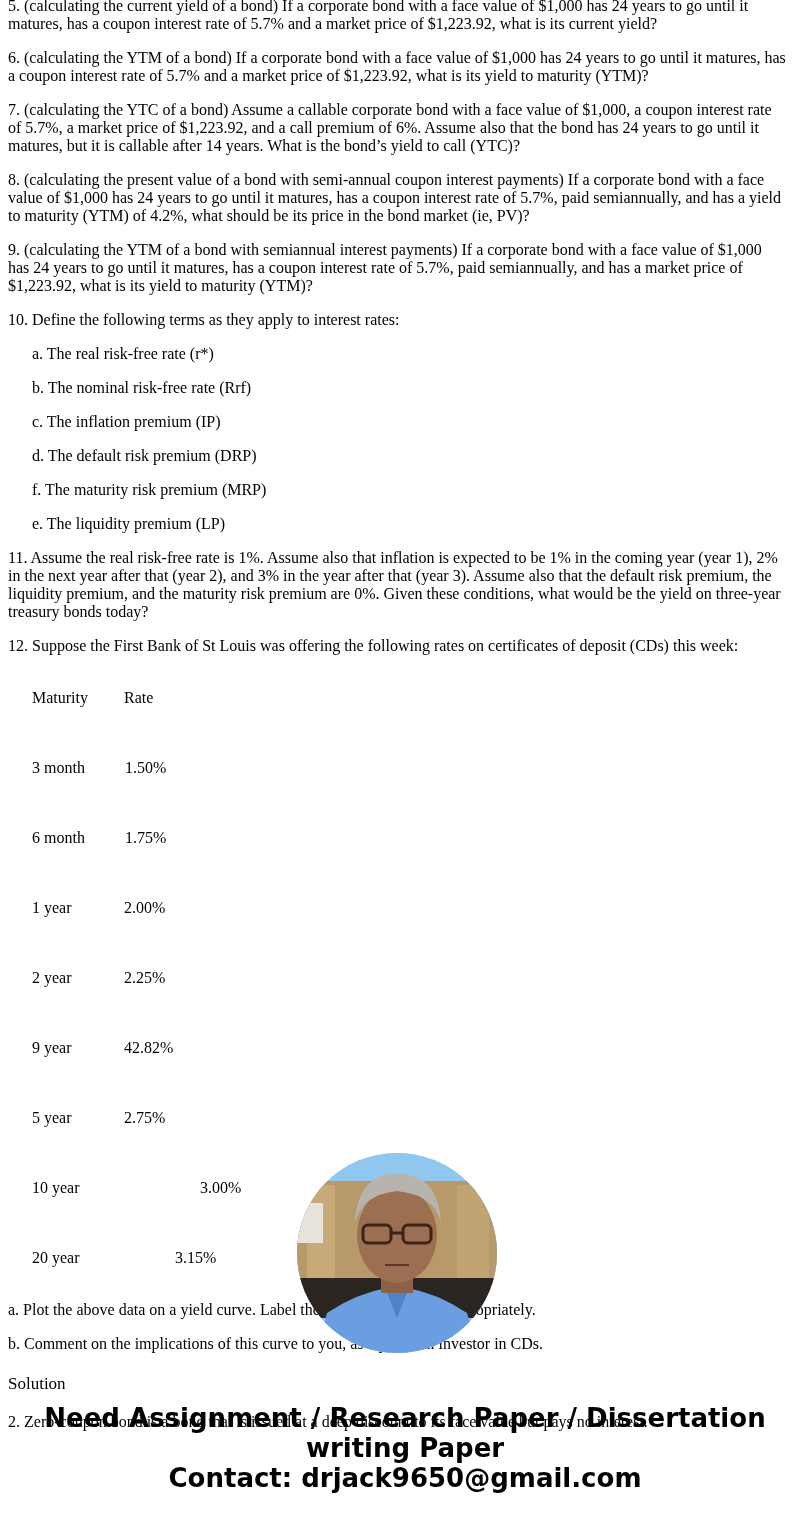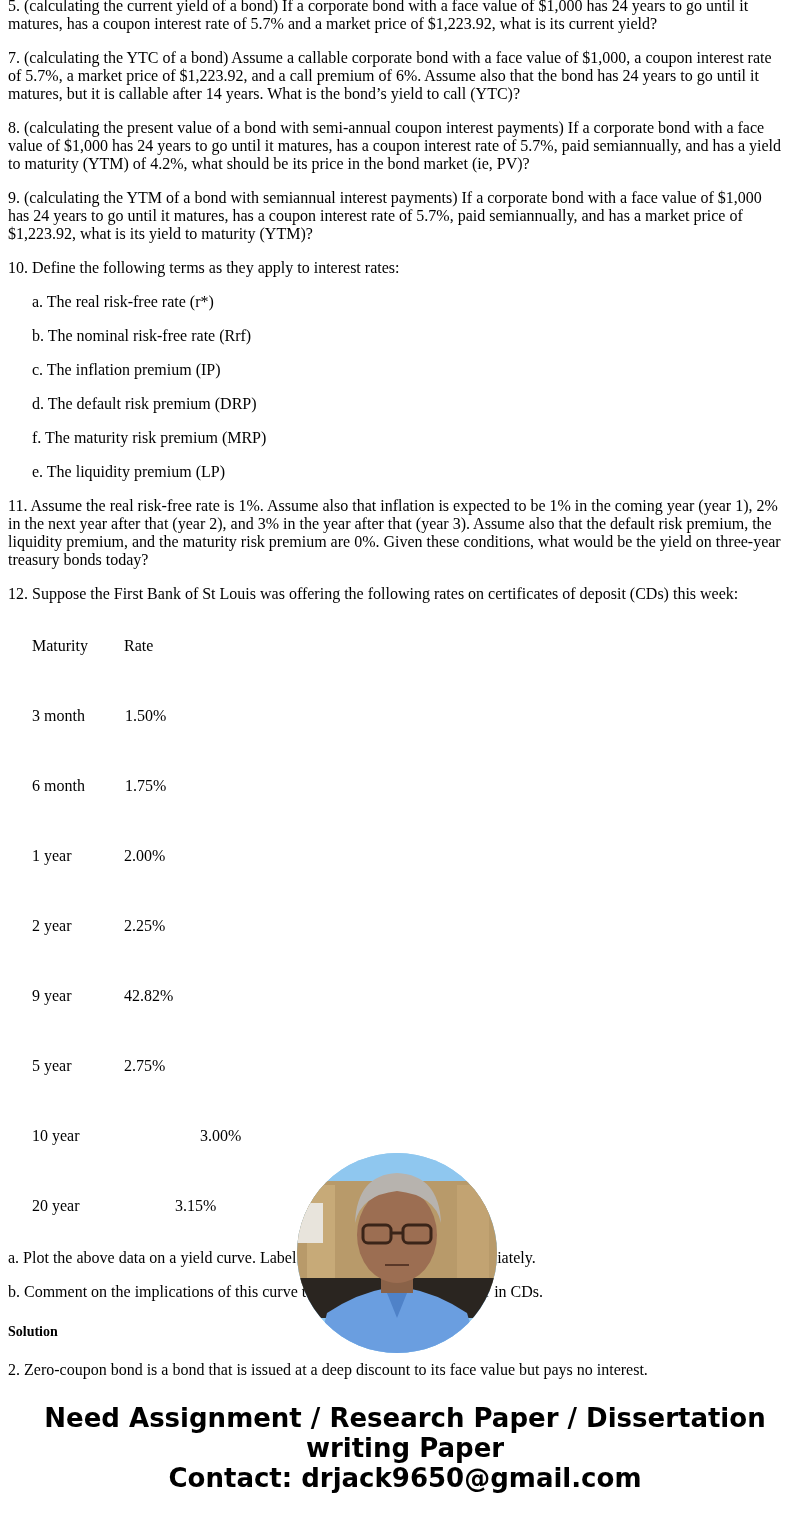--- a/index.html
+++ b/index.html
@@ -18,23 +18,23 @@
     left: 8px;
     top: -3px;
     width: 778px;
   }
   p { margin: 0 0 16px 0; }
   .indent { padding-left: 24px; }
   .cd-row { display: block; margin: 0 0 16px 0; white-space: pre; }
   .cd-row span { display: inline-block; }
   .mat { width: 92px; }
   h3.solution {
-    font-size: 14px;
+    font-size: 17px;
     line-height: 22px;
-    font-weight: bold;
+    font-weight: normal;
     margin: 20px 0 18px 0;
   }
   .avatar-wrap {
     position: absolute;
     left: 297px;
     top: 1153px;
     width: 200px;
     height: 200px;
     border-radius: 50%;
     overflow: hidden;
@@ -52,20 +52,21 @@
     line-height: 30px;
     color: #000000;
   }
   .promo div { display: block; margin-left: 16px; }
 </style>
 </head>
 <body>
 
 <div class="content">
   <p>5. (calculating the current yield of a bond) If a corporate bond with a face value of $1,000 has 24 years to go until it matures, has a coupon interest rate of 5.7% and a market price of $1,223.92, what is its current yield?</p>
+  <p>6. (calculating the YTM of a bond) If a corporate bond with a face value of $1,000 has 24 years to go until it matures, has a coupon interest rate of 5.7% and a market price of $1,223.92, what is its yield to maturity (YTM)?</p>
   <p>7. (calculating the YTC of a bond) Assume a callable corporate bond with a face value of $1,000, a coupon interest rate of 5.7%, a market price of $1,223.92, and a call premium of 6%. Assume also that the bond has 24 years to go until it matures, but it is callable after 14 years. What is the bond’s yield to call (YTC)?</p>
   <p>8. (calculating the present value of a bond with semi-annual coupon interest payments) If a corporate bond with a face value of $1,000 has 24 years to go until it matures, has a coupon interest rate of 5.7%, paid semiannually, and has a yield to maturity (YTM) of 4.2%, what should be its price in the bond market (ie, PV)?</p>
   <p>9. (calculating the YTM of a bond with semiannual interest payments) If a corporate bond with a face value of $1,000 has 24 years to go until it matures, has a coupon interest rate of 5.7%, paid semiannually, and has a market price of $1,223.92, what is its yield to maturity (YTM)?</p>
 
   <p>10. Define the following terms as they apply to interest rates:</p>
   <p class="indent">a. The real risk-free rate (r*)</p>
   <p class="indent">b. The nominal risk-free rate (Rrf)</p>
   <p class="indent">c. The inflation premium (IP)</p>
   <p class="indent">d. The default risk premium (DRP)</p>
   <p class="indent">f. The maturity risk premium (MRP)</p>

